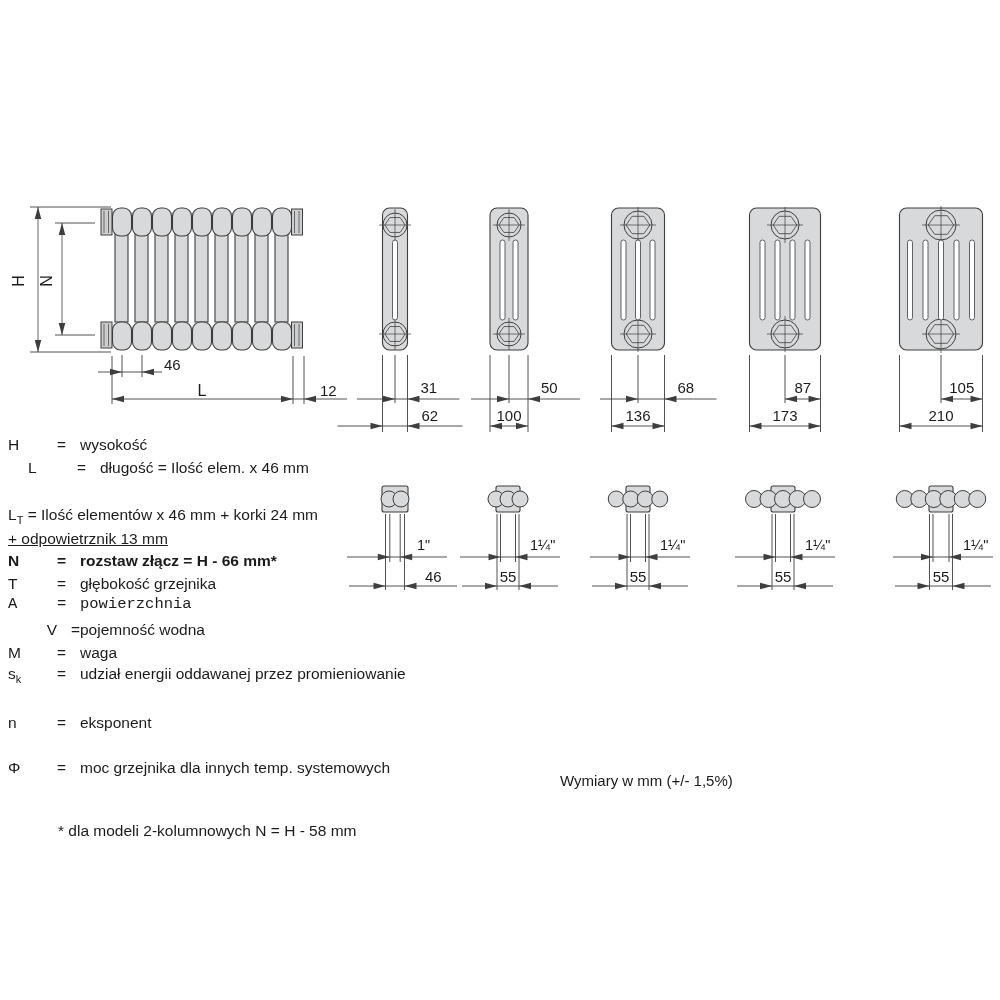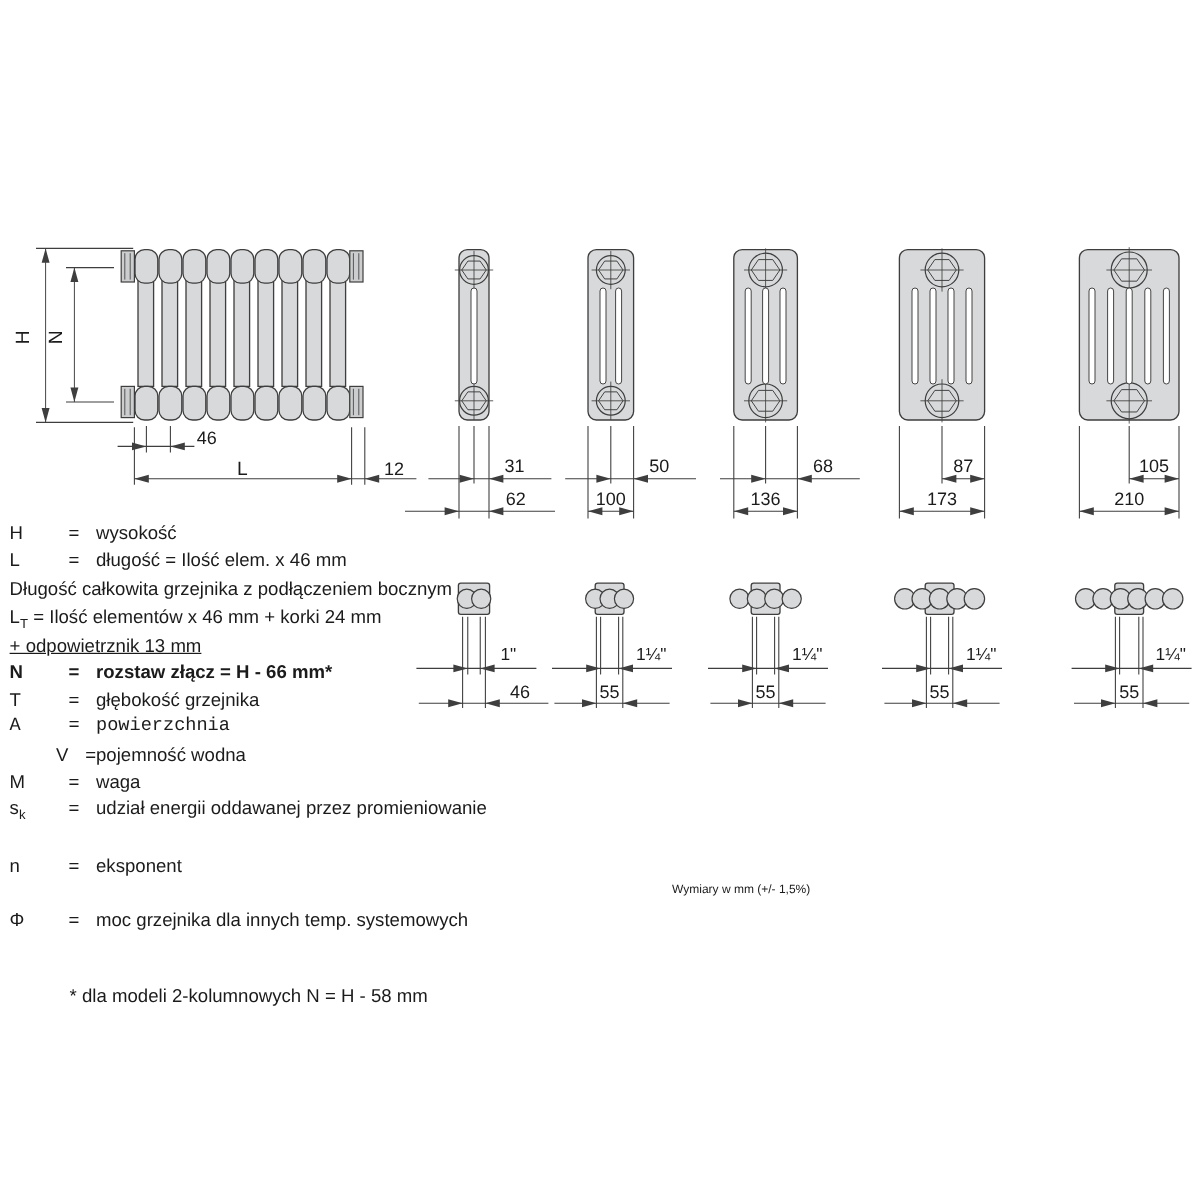--- a/index.html
+++ b/index.html
@@ -4,21 +4,21 @@
 <style>
   html,body{margin:0;padding:0;background:#ffffff;}
   #canvas{position:relative;width:1000px;height:1000px;background:#ffffff;overflow:hidden;
           font-family:"Liberation Sans",sans-serif;color:#1b1b1b;}
   #drawing{position:absolute;left:0;top:0;}
   #legend{position:absolute;left:0;top:0;width:1000px;height:1000px;pointer-events:none;}
   .lg{position:absolute;left:8px;font-size:15.5px;line-height:17px;white-space:nowrap;color:#1b1b1b;}
   .lg .sym{display:inline-block;width:49px;}
   .lg .eq{display:inline-block;width:23px;}
   .lg sub{font-size:11px;}
-  #footnote{position:absolute;left:560px;top:736px;font-size:10px;color:#1b1b1b;}
+  #footnote{position:absolute;left:560px;top:772px;font-size:15px;color:#1b1b1b;}
   text{font-family:"Liberation Sans",sans-serif;fill:#1b1b1b;}
 </style>
 </head>
 <body>
 
 <div id="canvas">
   <svg id="drawing" width="1000" height="1000" viewBox="0 0 1000 1000">
       <g>
         <rect x="115" y="228" width="13" height="94" rx="0" fill="#d8d9da" stroke="#3e3e3e" stroke-width="1.1"></rect>
         <rect x="112.5" y="208" width="19" height="28" rx="8" fill="#d8d9da" stroke="#3e3e3e" stroke-width="1.1"></rect>
@@ -332,22 +332,21 @@
         <polygon points="949,557 961,553.7 961,560.3" fill="#3e3e3e"></polygon>
         <text x="963" y="550" font-size="14.5" text-anchor="start">1¼"</text>
         <line x1="895" y1="586" x2="991" y2="586" stroke="#3e3e3e" stroke-width="0.9"></line>
         <polygon points="929.5,586 917.5,582.7 917.5,589.3" fill="#3e3e3e"></polygon>
         <polygon points="952.5,586 964.5,582.7 964.5,589.3" fill="#3e3e3e"></polygon>
         <text x="941" y="582" font-size="15" text-anchor="middle">55</text>
       </g>
     </svg>
   <div id="legend">
       <div class="lg" style="top: 436px;"><span class="sym">H</span><span class="eq">=</span><span>wysokość</span></div>
-      <div class="lg" style="top: 459px;"><span class="sym">L</span><span class="eq">=</span><span>długość = Ilość elem. x 46 mm</span></div>
-      <div class="lg" style="top: 483px;"><span>Długość całkowita grzejnika z podłączeniem bocznym</span></div>
+      <div class="lg" style="top: 459px; margin-left: 20px;"><span class="sym">L</span><span class="eq">=</span><span>długość = Ilość elem. x 46 mm</span></div>
       <div class="lg" style="top: 506px;"><span>L<sub>T</sub></span><span> = Ilość elementów x 46 mm + korki 24 mm</span></div>
       <div class="lg" style="top: 530px; text-decoration: underline;"><span>+ odpowietrznik 13 mm</span></div>
       <div class="lg" style="top: 552px; font-weight: bold;"><span class="sym">N</span><span class="eq">=</span><span>rozstaw złącz = H - 66 mm*</span></div>
       <div class="lg" style="top: 575px;"><span class="sym">T</span><span class="eq">=</span><span>głębokość grzejnika</span></div>
       <div class="lg" style="top: 596px; font-family: Liberation Mono, monospace;"><span class="sym">A</span><span class="eq">=</span><span>powierzchnia</span></div>
       <div class="lg" style="top: 621px; text-align: right;"><span class="sym">V</span><span class="eq">=</span><span>pojemność wodna</span></div>
       <div class="lg" style="top: 644px;"><span class="sym">M</span><span class="eq">=</span><span>waga</span></div>
       <div class="lg" style="top: 665px;"><span class="sym">s<sub>k</sub></span><span class="eq">=</span><span>udział energii oddawanej przez promieniowanie</span></div>
       <div class="lg" style="top: 714px;"><span class="sym">n</span><span class="eq">=</span><span>eksponent</span></div>
       <div class="lg" style="top: 759px;"><span class="sym">Φ</span><span class="eq">=</span><span>moc grzejnika dla innych temp. systemowych</span></div>

